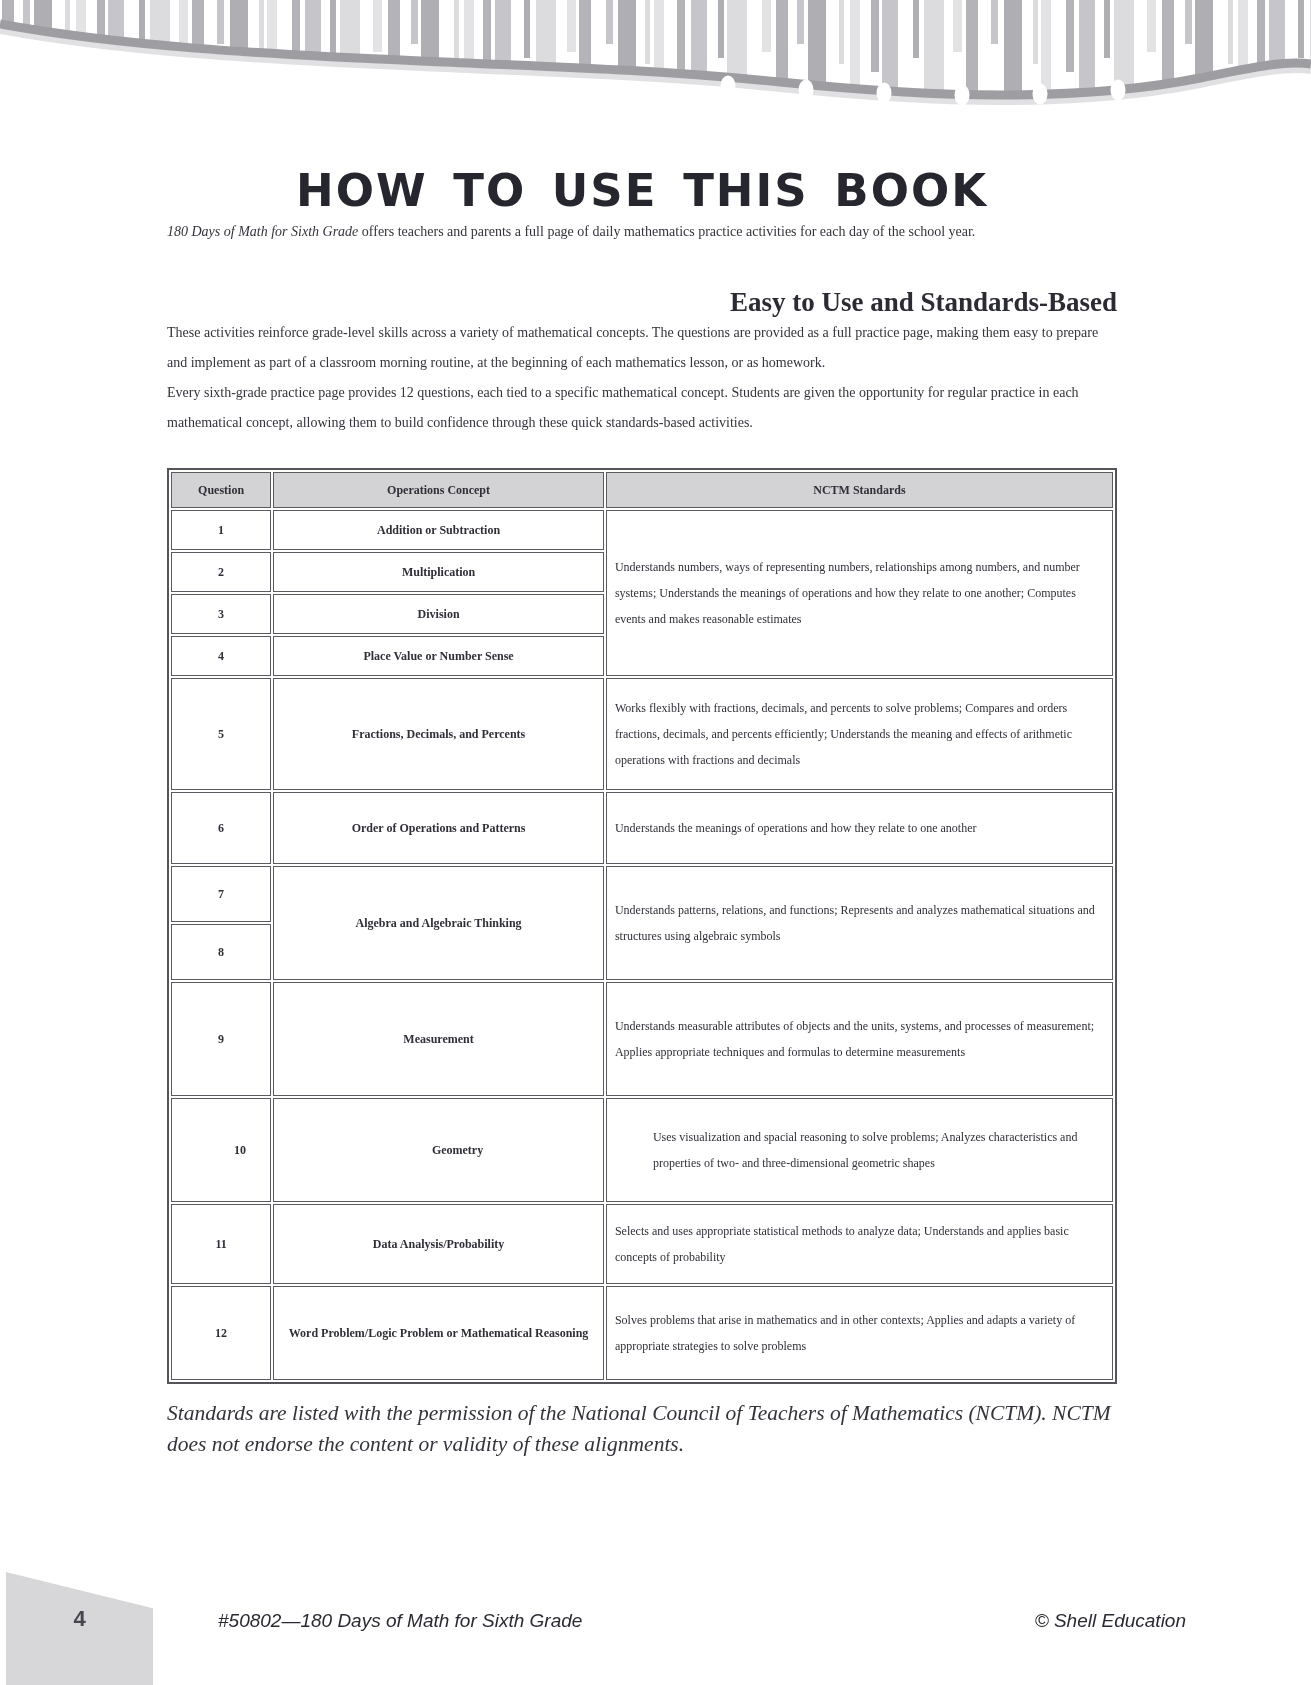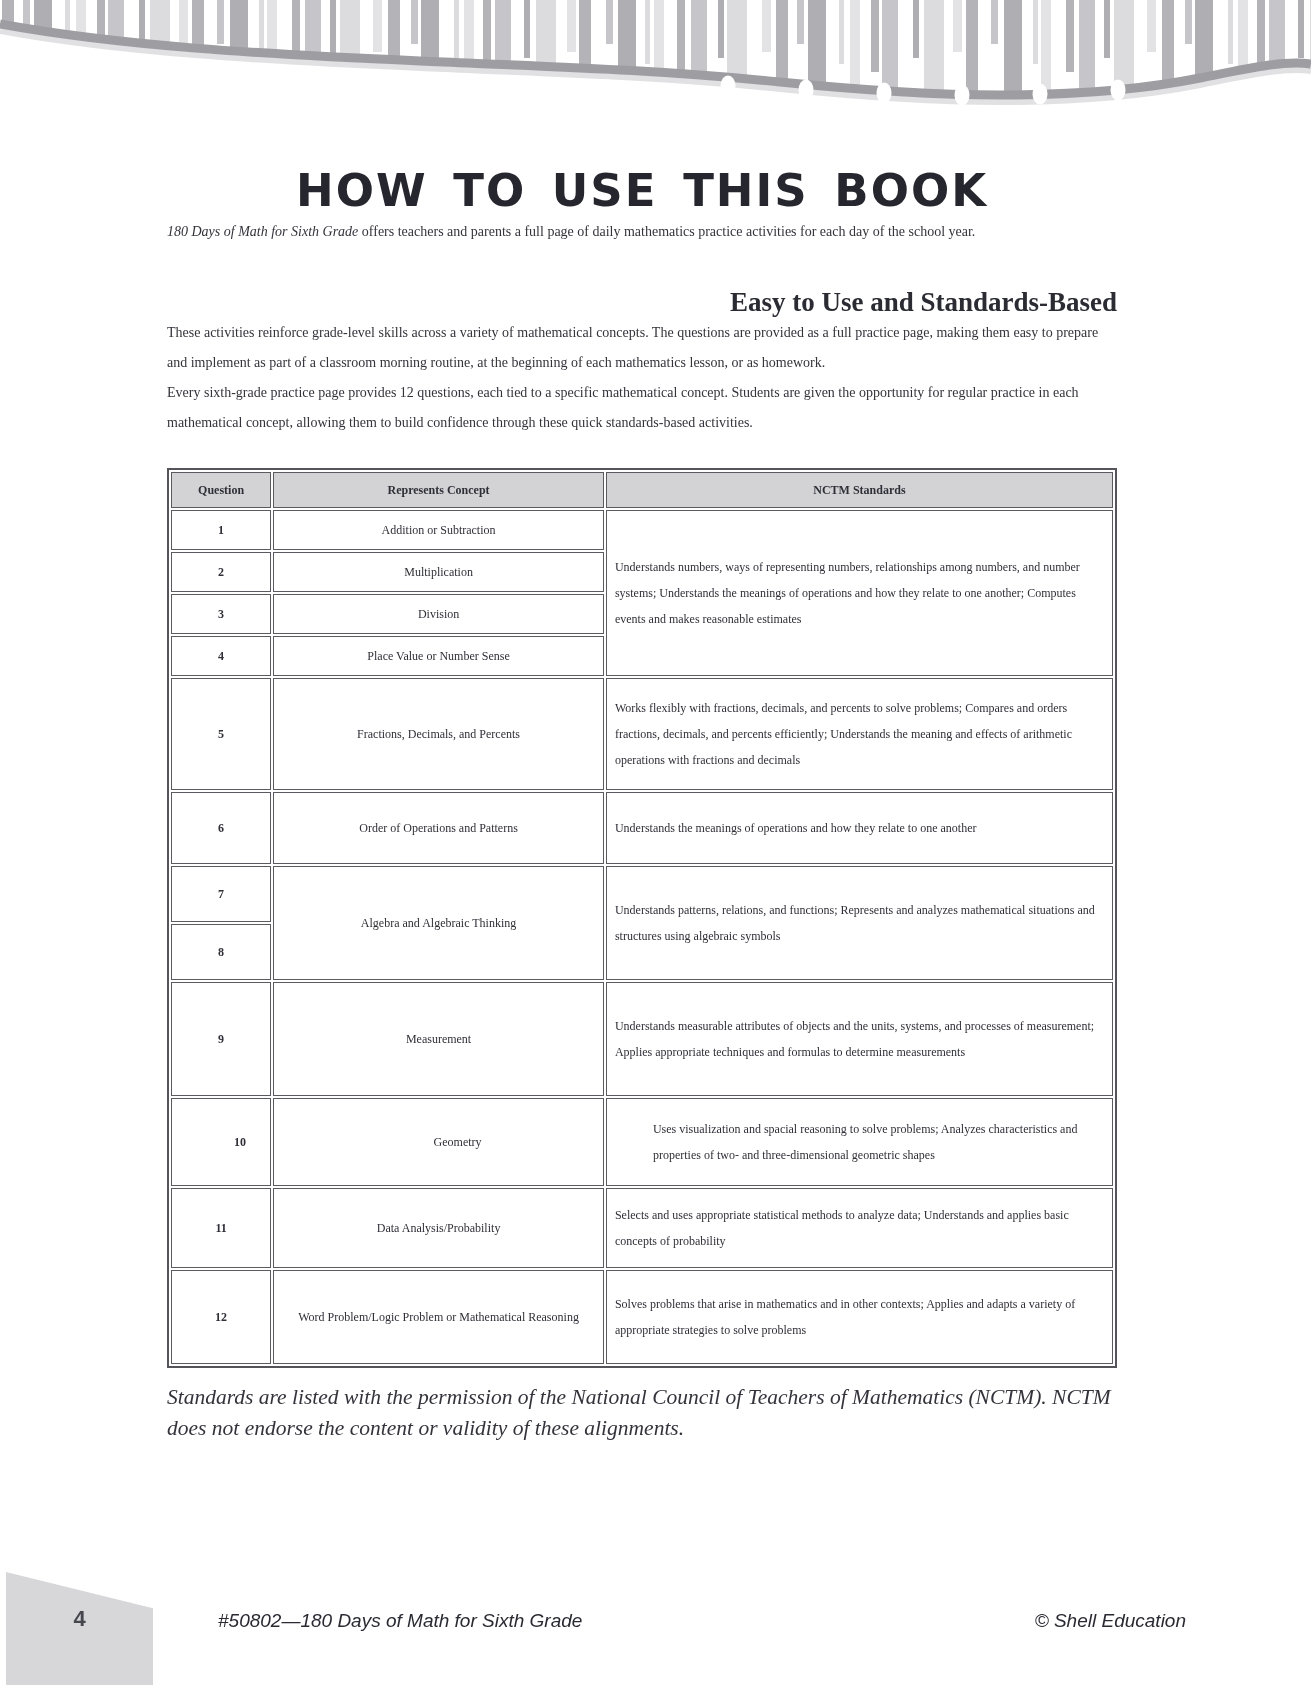--- a/index.html
+++ b/index.html
@@ -32,29 +32,29 @@
     table-layout:fixed;
   }
   table.standards th, table.standards td {
     border:1.5px solid #5a5a60; padding:3px 8px;
     font-size:12px; line-height:26px; color:#2f2f38;
   }
   table.standards th {
     background:#d3d3d6; font-weight:bold; text-align:center; height:36px;
   }
   td.qcell { text-align:center; font-weight:bold; vertical-align:middle; }
-  td.ccell { text-align:center; font-weight:normal; vertical-align:middle; }
+  td.ccell { text-align:center; font-weight:bold; vertical-align:middle; }
   td.scell { text-align:left; vertical-align:middle; padding:6px 12px; }
   .col-q { width:100px; } .col-c { width:330px; } .col-s { width:506px; }
   tr.h40  td { height:40px; }
   tr.h112 td { height:112px; }
   tr.h72  td { height:72px; }
   tr.h56  td { height:56px; }
   tr.h98  td { height:114px; }
-  tr.h92  td { height:88px;padding-left:46px; }
+  tr.h92  td { height:104px;padding-left:46px; }
   tr.h80  td { height:80px; }
   tr.h94  td { height:94px; }
 
   p.footnote {
     margin:14px 0 0 0; font-style:italic; font-size:21.5px; line-height:31px;
     color:#33333b;
   }
   .corner-tab {
     position:absolute; left:6px; top:1572px; width:147px; height:113px;
     background:#d7d7d9;
@@ -176,21 +176,21 @@
 
     <table class="standards">
       <colgroup>
           <col class="col-q">
           <col class="col-c">
           <col class="col-s">
         </colgroup>
       <thead>
         <tr>
           <th>Question</th>
-          <th>Represents Concept</th>
+          <th>Operations Concept</th>
           <th>NCTM Standards</th>
         </tr>
       </thead>
       <tbody>
         <tr class="h40">
           <td class="qcell">1</td>
           <td class="ccell">Addition or Subtraction</td>
           <td class="scell" rowspan="4">Understands numbers, ways of representing numbers, relationships among numbers, and number systems; Understands the meanings of operations and how they relate to one another; Computes events and makes reasonable estimates</td>
         </tr>
         <tr class="h40">

